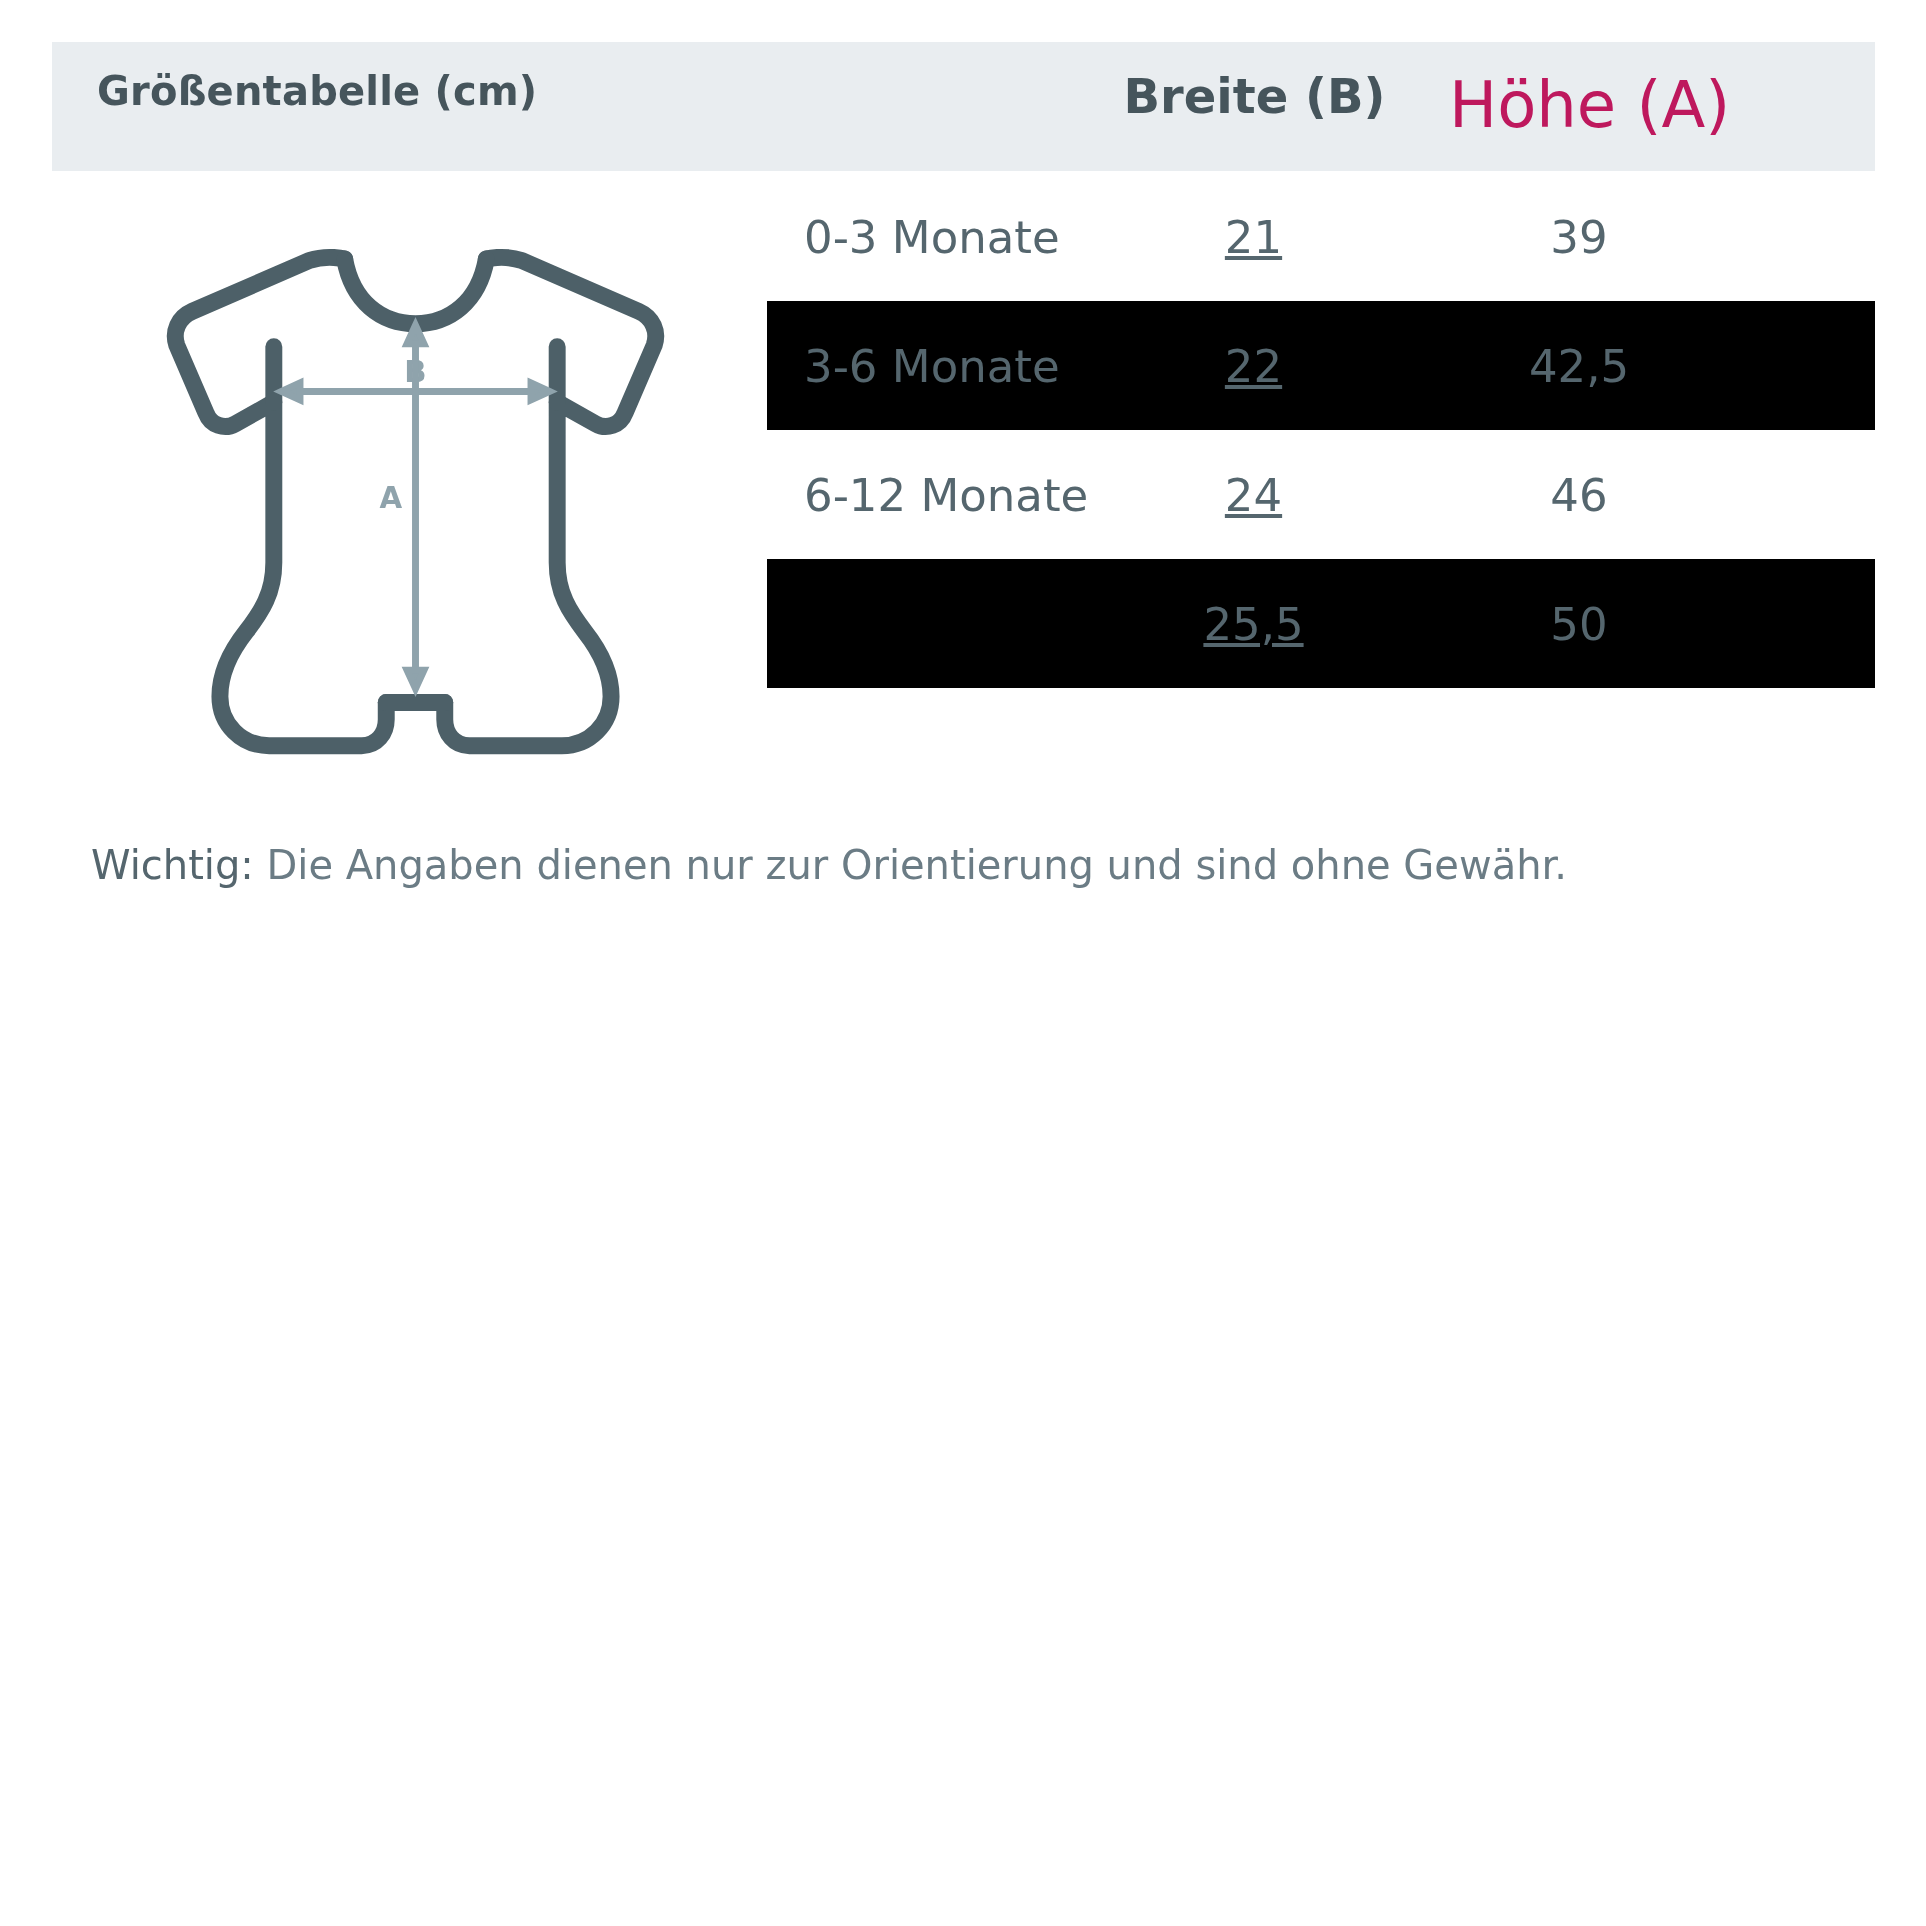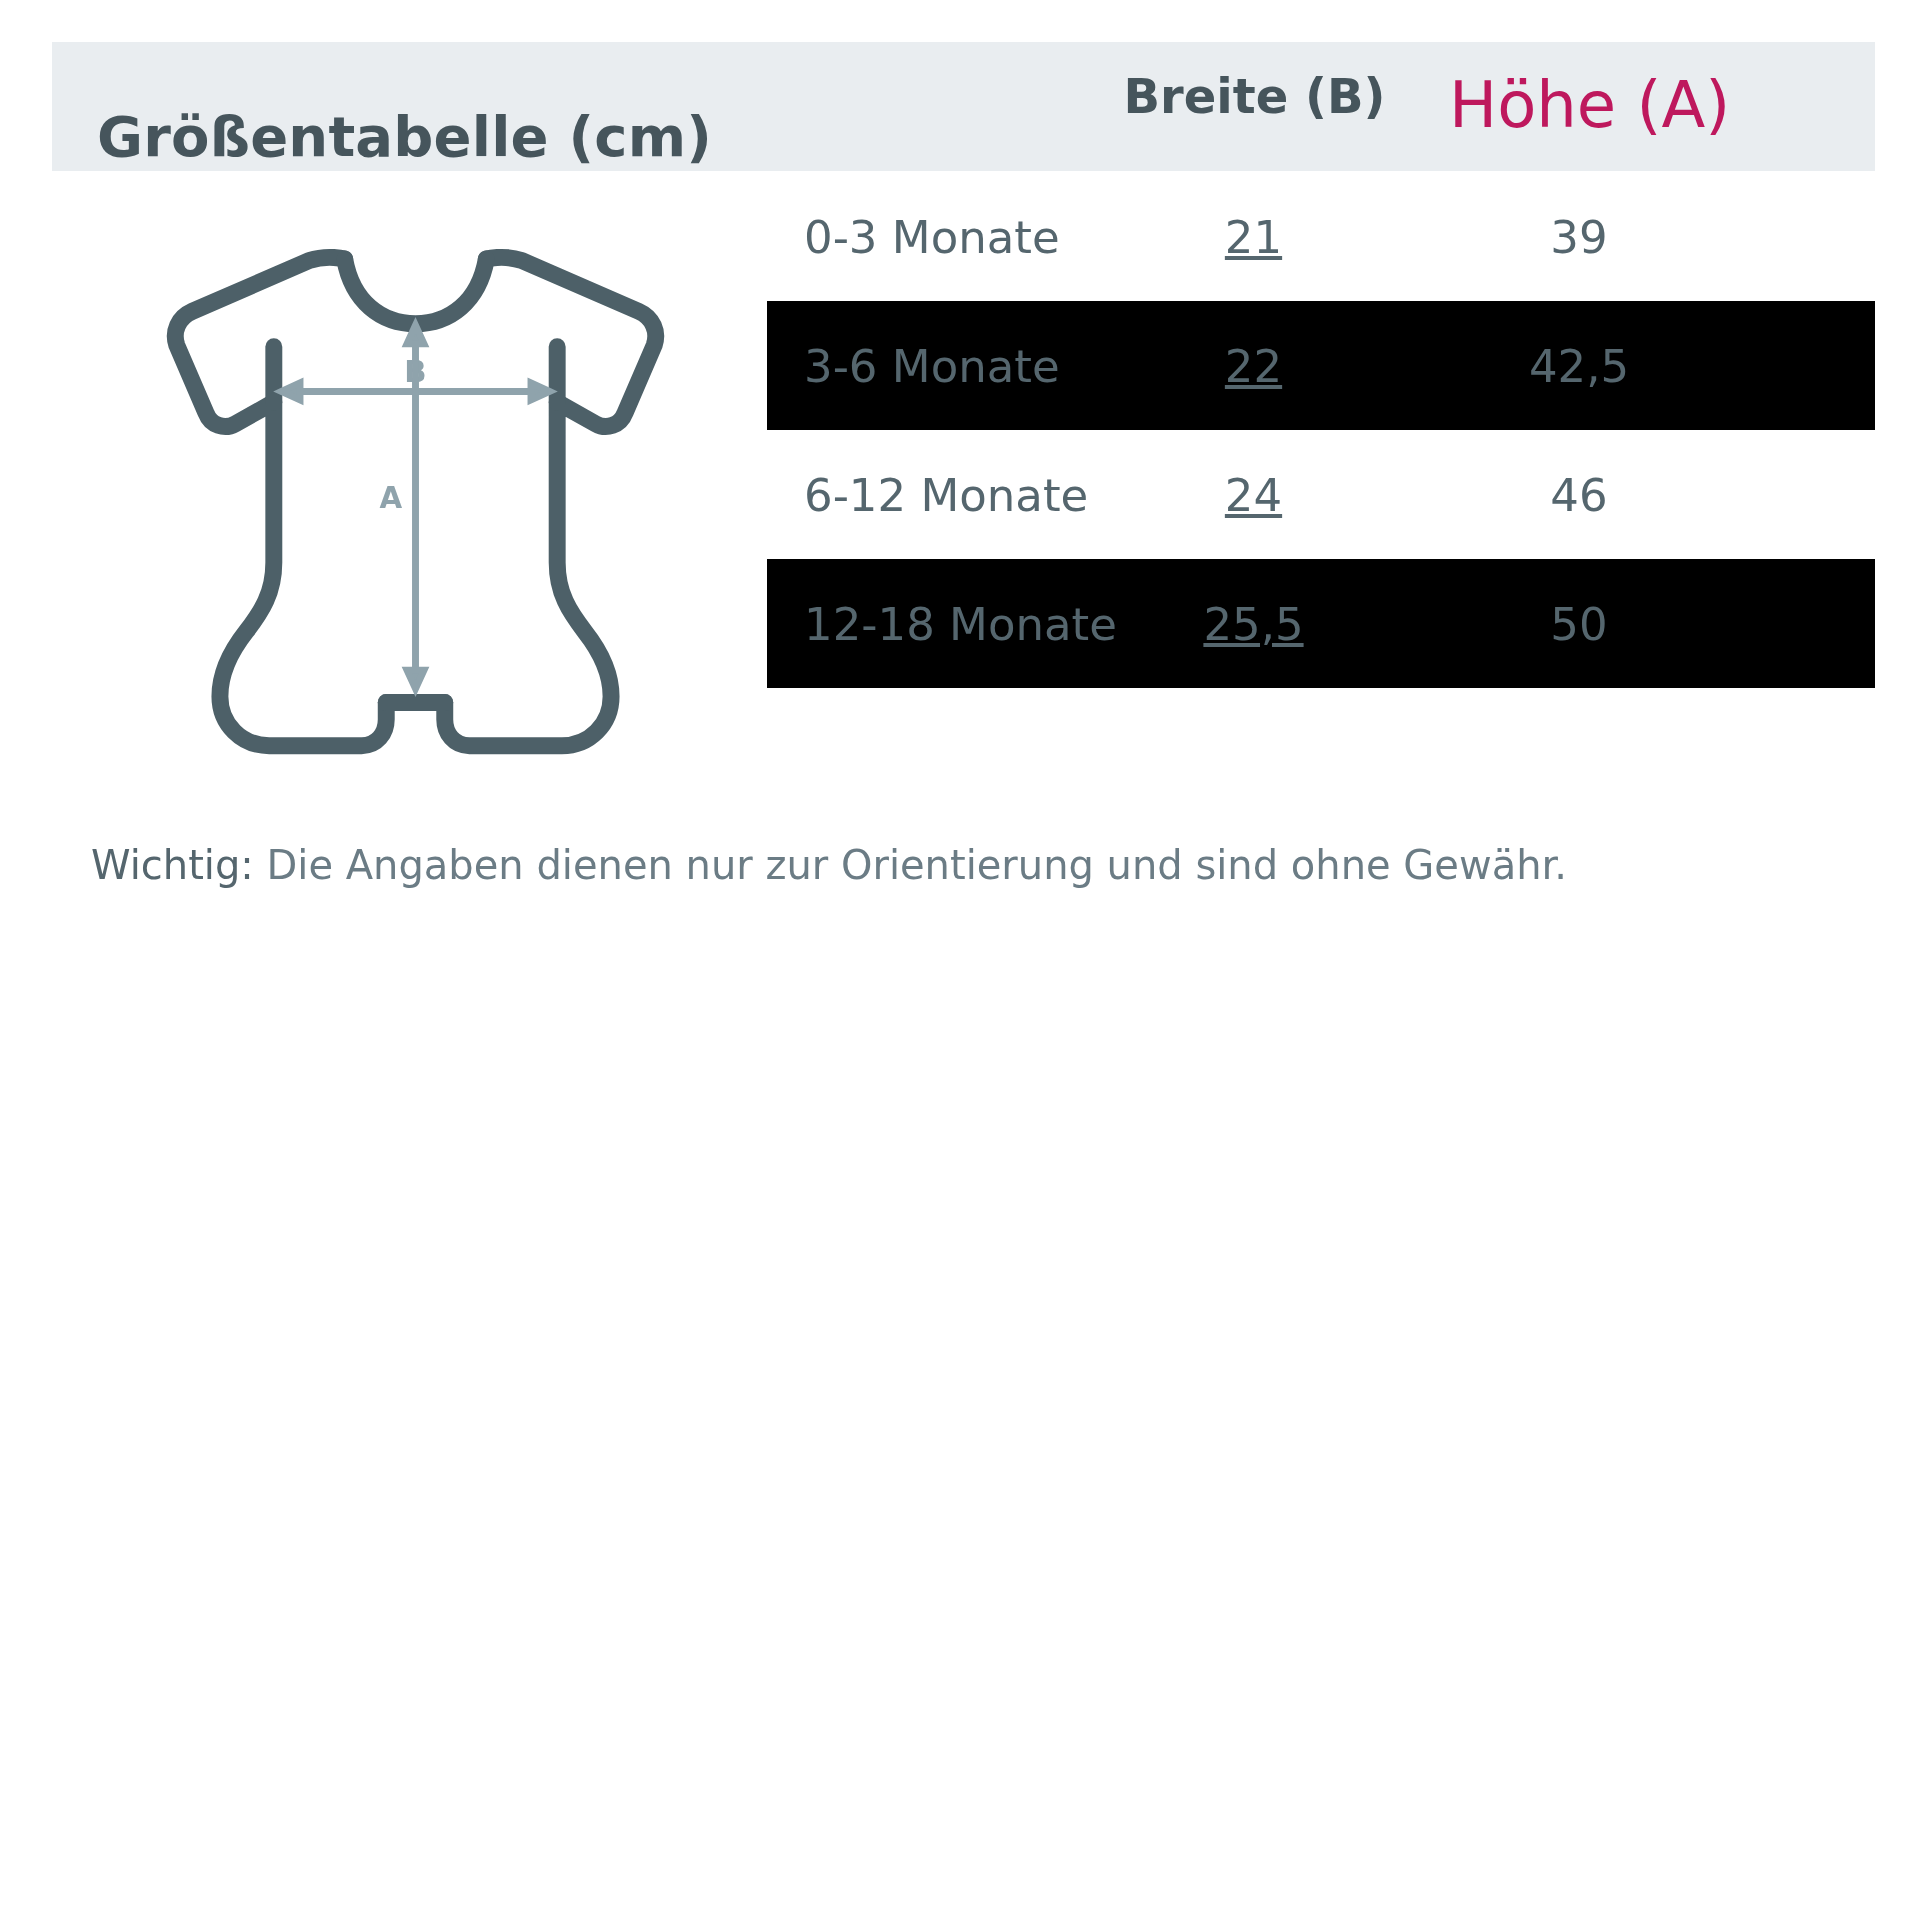--- a/index.html
+++ b/index.html
@@ -29,26 +29,25 @@
     top: 42px;
     width: 1823px;
     height: 129px;
     background: #e9edf0;
     box-sizing: border-box;
   }
   .header-title {
     position: absolute;
     left: 97px;
     top: 68px;
-    font-size: 56px;
+    font-size: 40px;
     font-weight: bold;
     color: #46555c;
     letter-spacing: 0.2px;
     white-space: nowrap;
-    margin-top: 36px;
   }
   .header-col-b {
     position: absolute;
     left: 1116px;
     top: 68px;
     width: 277px;
     text-align: center;
     font-size: 48px;
     font-weight: bold;
     color: #46555c;
@@ -219,21 +218,20 @@
       <span class="cell-h">42,5</span>
     </div>
 
     <div class="row">
       <span class="cell-size">6-12 Monate</span>
       <span class="cell-b">24</span>
       <span class="cell-h">46</span>
     </div>
 
     <div class="row alt">
-      <span class="cell-size">12-18 Monate</span>
       <span class="cell-b">25,5</span>
       <span class="cell-h">50</span>
     </div>
 
   </div>
 
   <div class="note">
     <b>Wichtig:</b><span> Die Angaben dienen nur zur Orientierung und sind ohne Gewähr.</span><br>
   </div>
 

